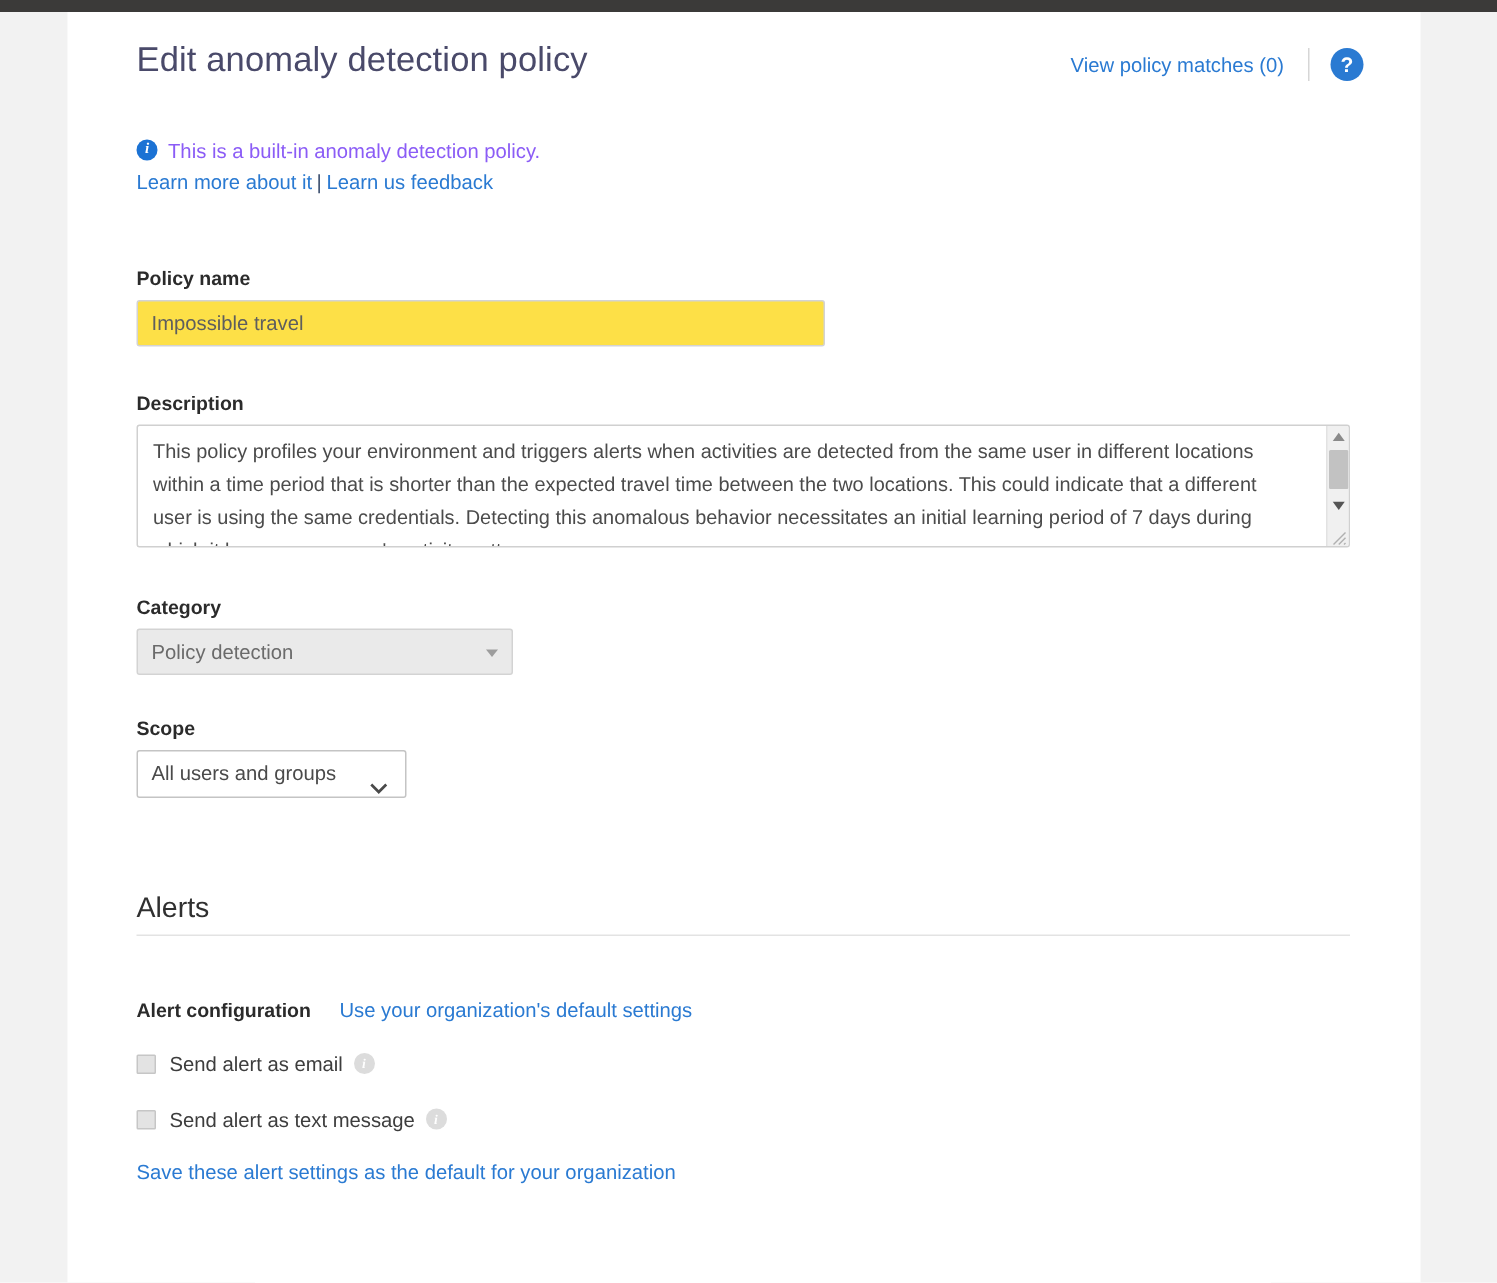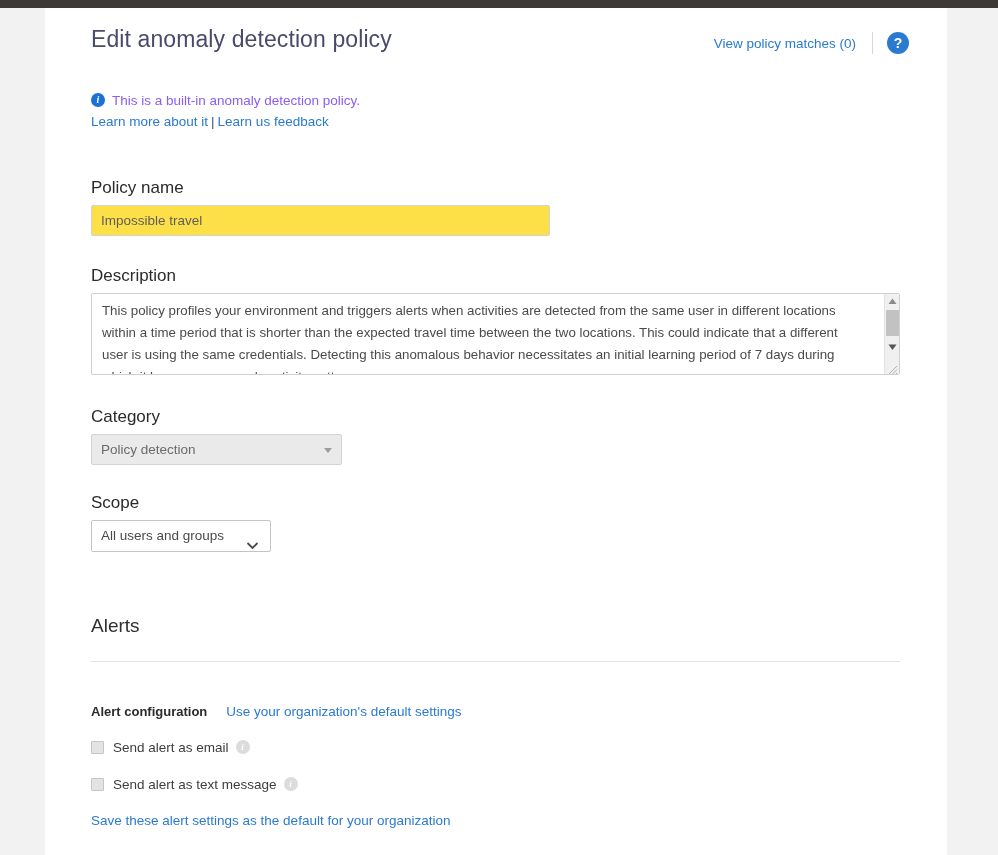--- a/index.html
+++ b/index.html
@@ -148,22 +148,22 @@
   .pipe { color: #3e5170; margin: 0 3px; }
 
   
   .form-area {
     position: absolute;
     left: 46px;
     top: 170px;
     width: 856px;
   }
   .field-label {
-    font-size: 17px;
-    font-weight: 400;
+    font-size: 13px;
+    font-weight: 700;
     color: #2b2b2b;
     margin-bottom: 7px;
   }
   .field-block { margin-bottom: 0; }
 
   .text-input-disabled {
     width: 459px;
     height: 31px;
     box-sizing: border-box;
     border: 1px solid #d3d3d3;
@@ -282,21 +282,21 @@
     position: absolute;
     right: 11px;
     top: 10px;
   }
 
   
   .section-heading {
     font-size: 19px;
     font-weight: 400;
     color: #303030;
-    padding-bottom: 24px;
+    padding-bottom: 6px;
     border-bottom: 1px solid #e3e3e3;
     width: 809px;
   }
   .alert-config-row {
     display: flex;
     align-items: baseline;
   }
   .alert-config-label {
     font-size: 13px;
     font-weight: 700;

